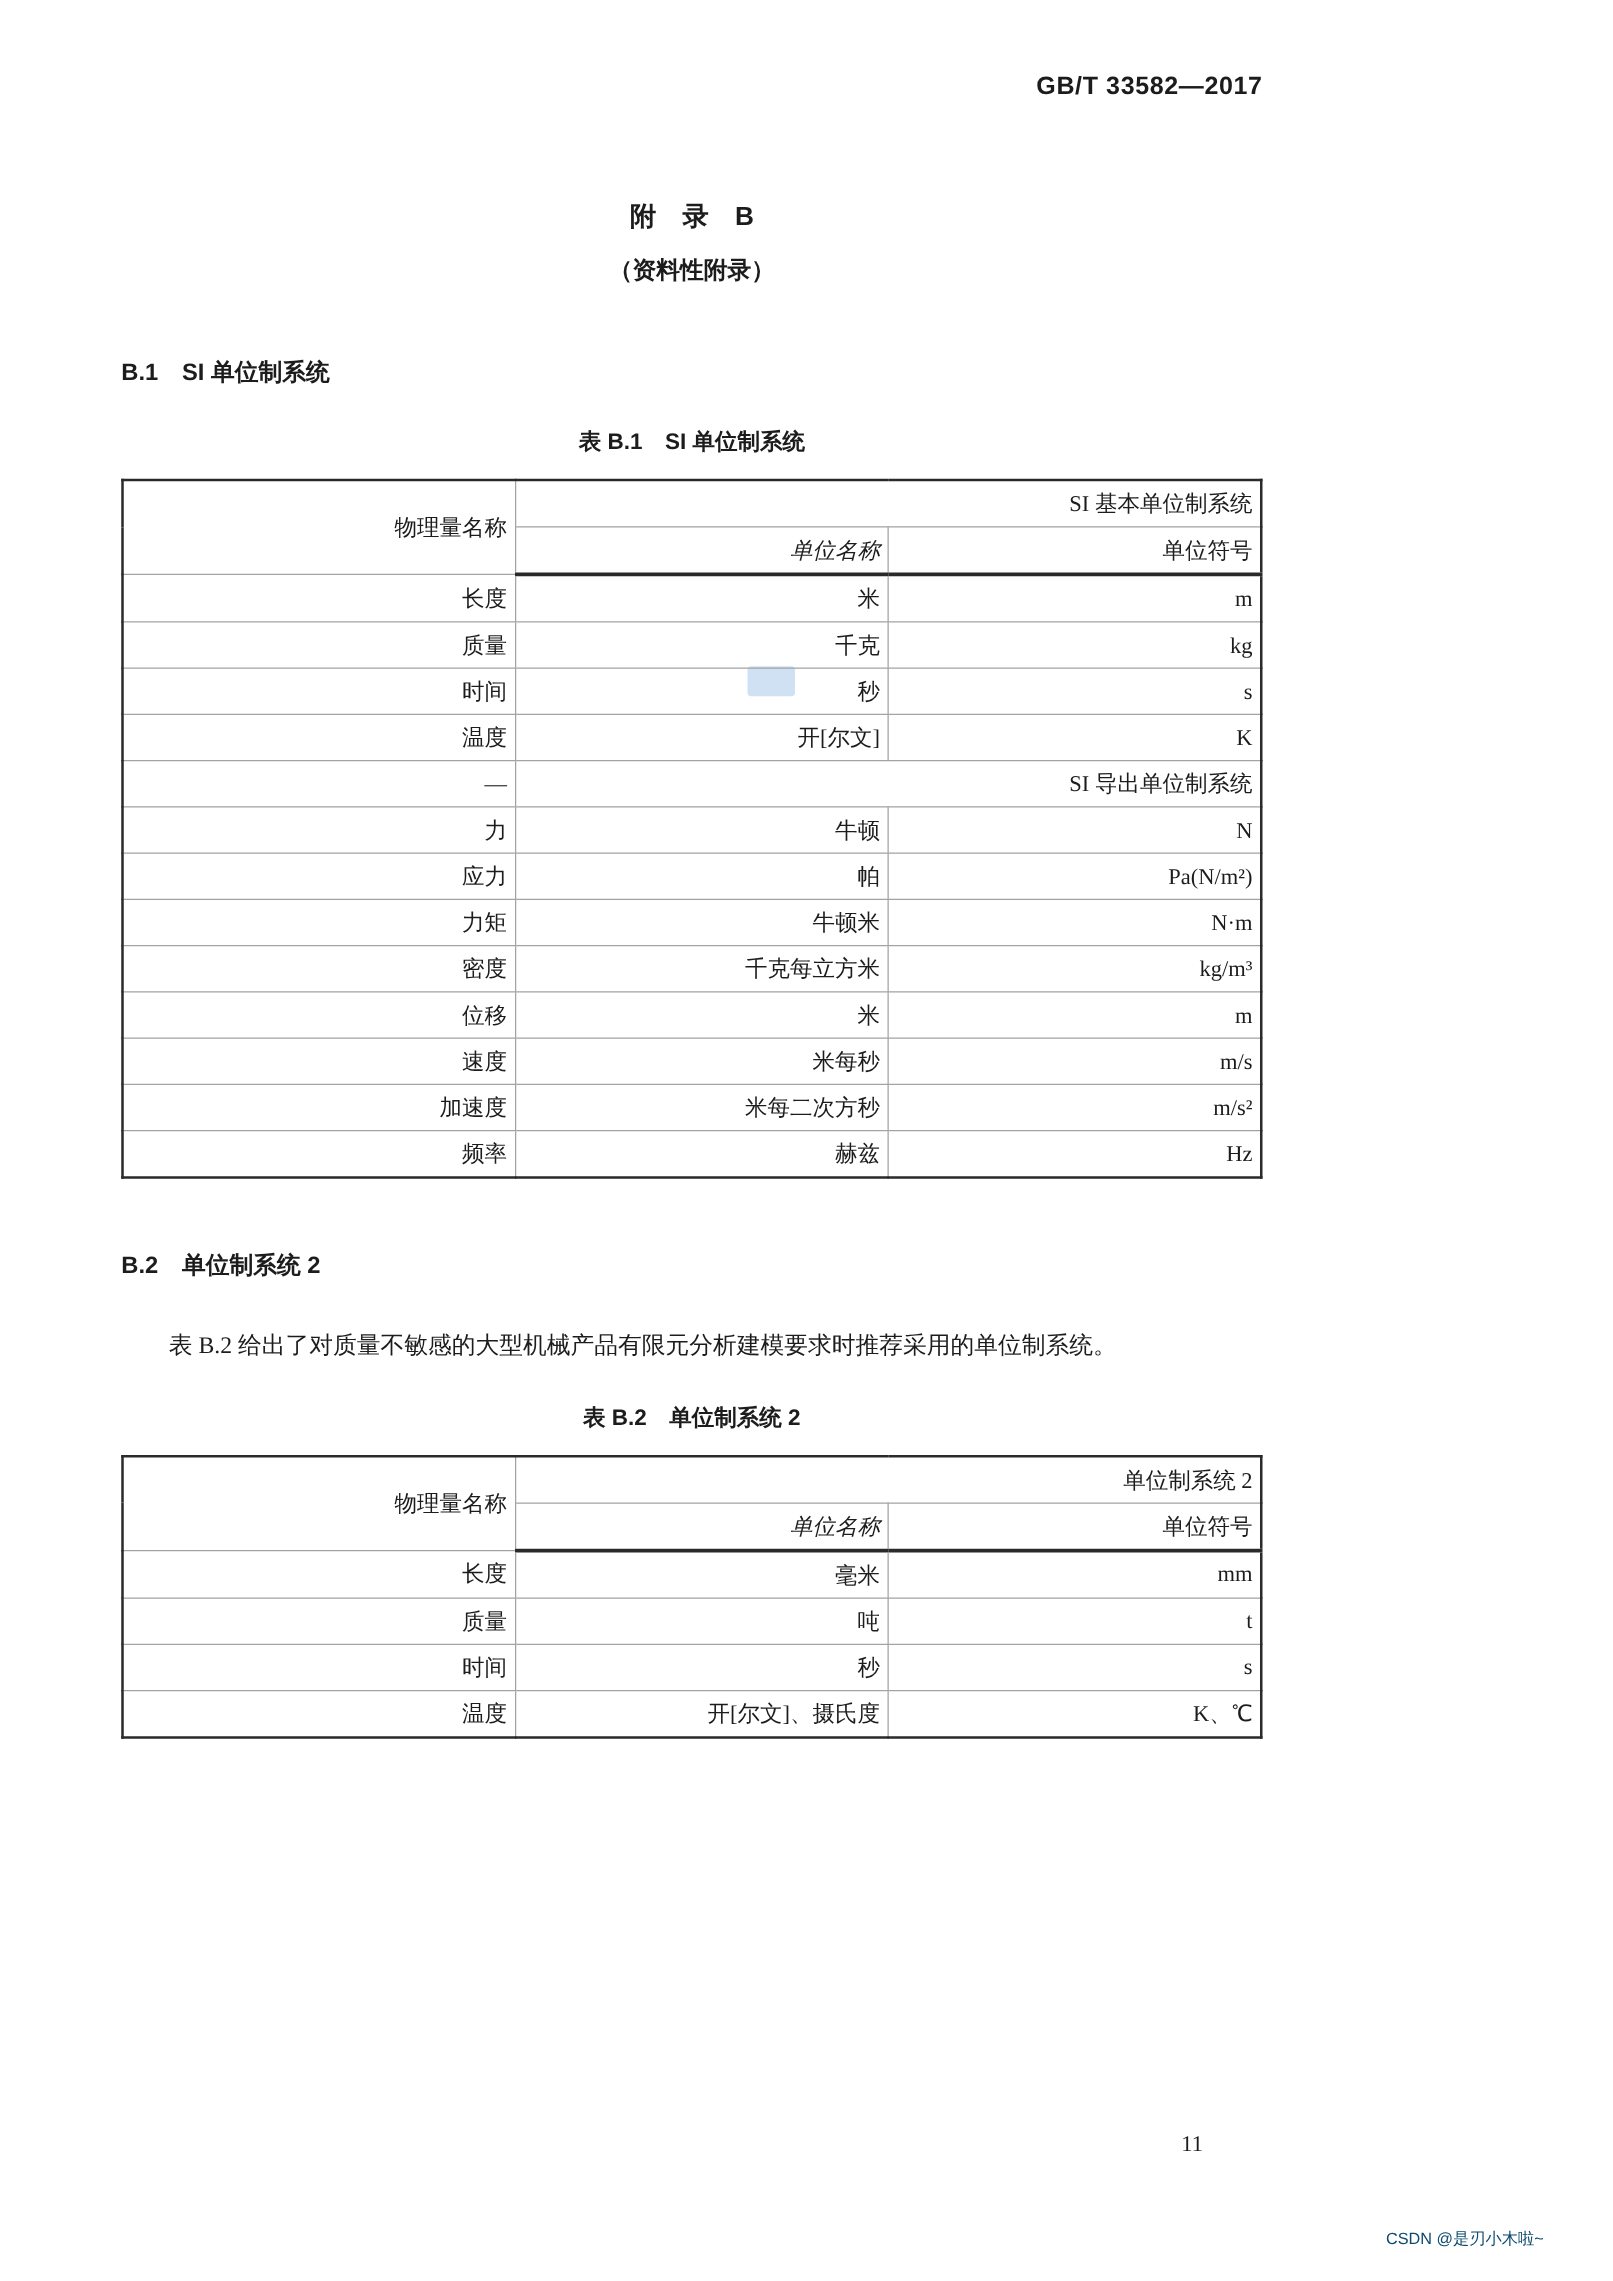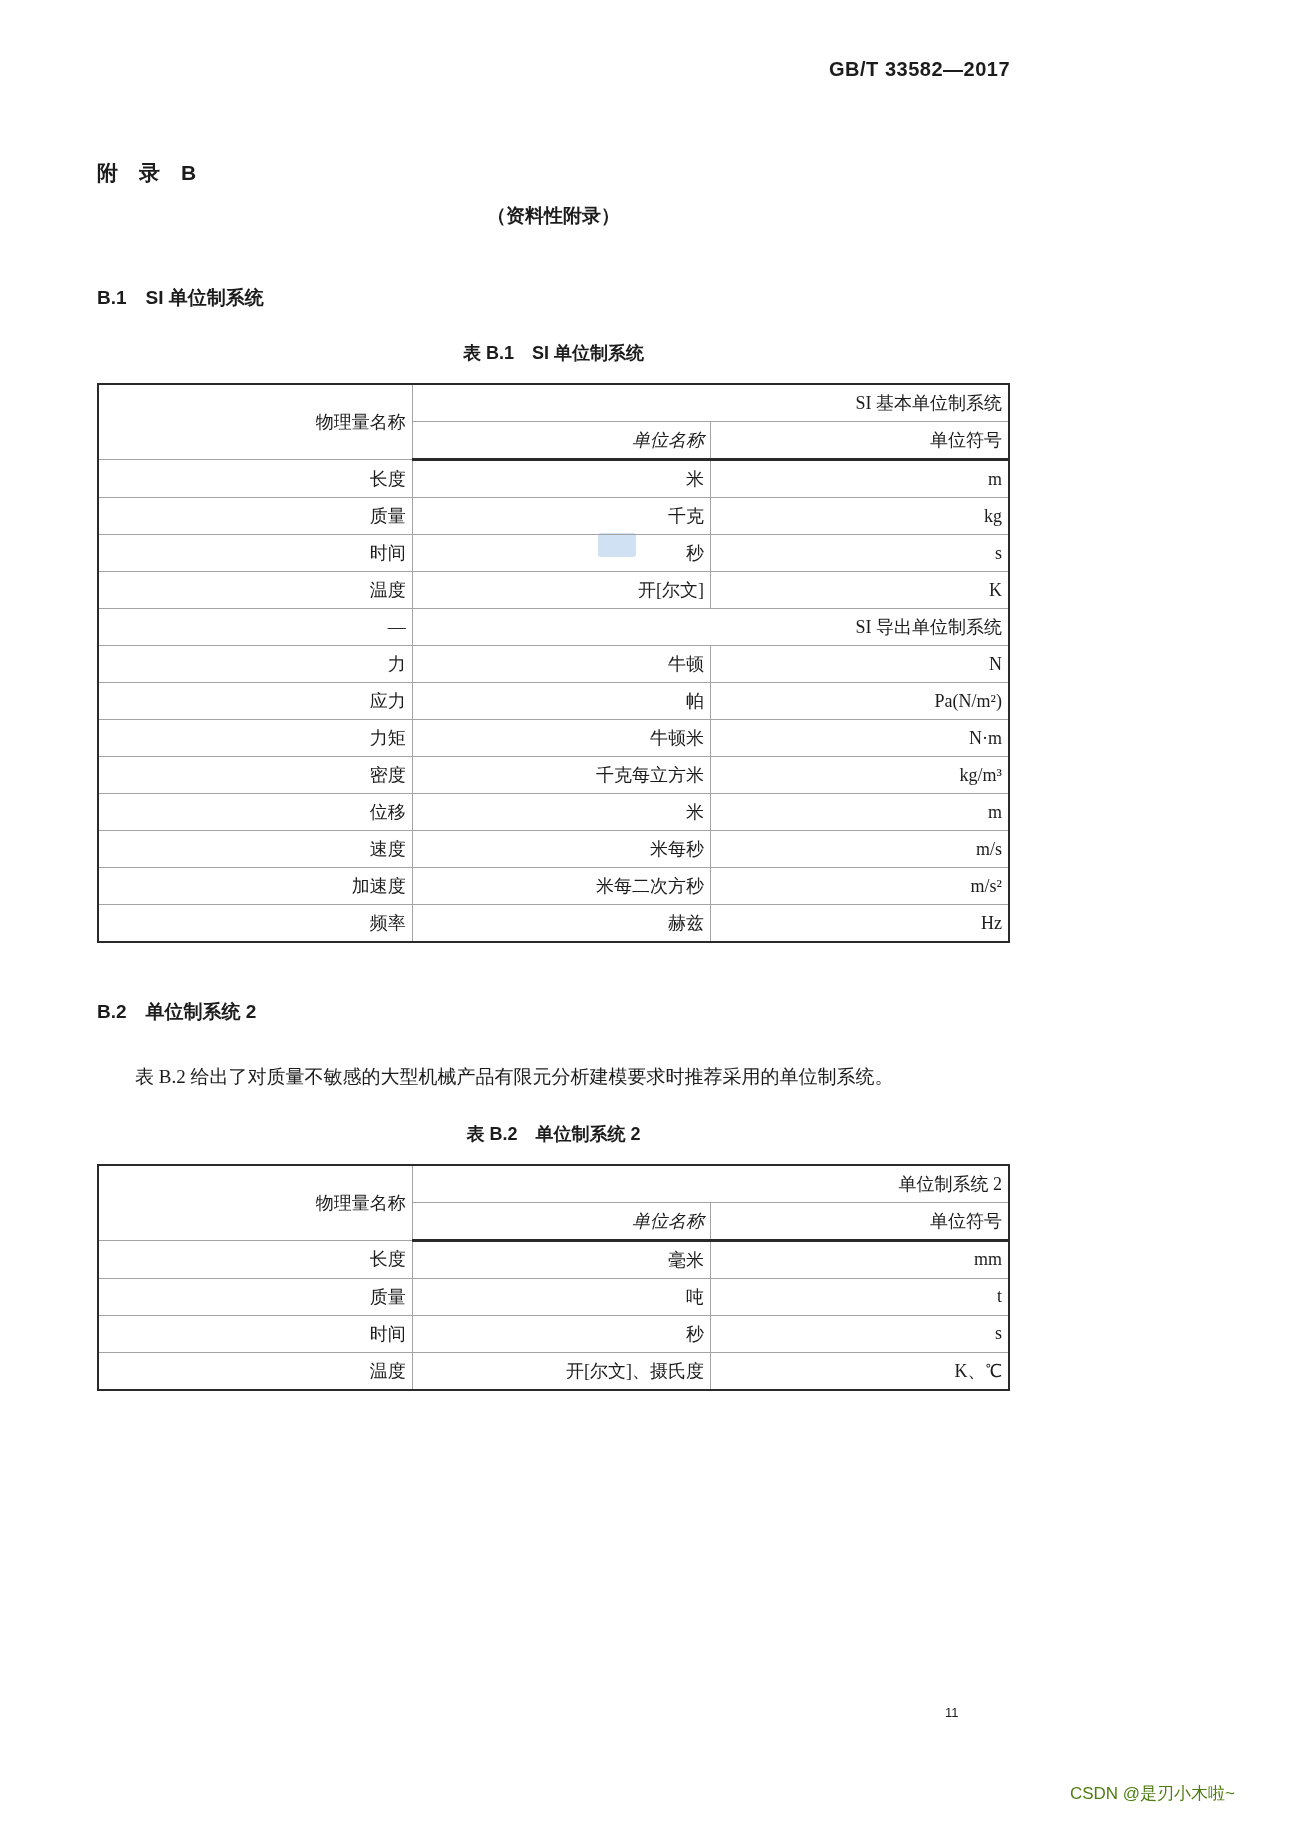--- a/index.html
+++ b/index.html
@@ -25,20 +25,21 @@
   .doc-number {
     margin-top: 58px;
     text-align: right;
     font-family: "Liberation Sans", sans-serif;
     font-weight: 700;
     font-size: 20px;
     letter-spacing: 0.5px;
   }
   .appendix-title {
     margin-top: 78px;
+    text-align: center;
     font-family: "Liberation Sans", sans-serif;
     font-weight: 700;
     font-size: 21px;
   }
   .appendix-subtitle {
     margin-top: 16px;
     text-align: center;
     font-family: "Liberation Sans", sans-serif;
     font-weight: 700;
     font-size: 19px;
@@ -91,38 +92,38 @@
   table.std-table tr.thick-bottom th {
     border-bottom: 3px solid #2a2a2a;
   }
   .w1 { width: 33%; }
   .w2 { width: 33.5%; font-style: italic; }
   .w3 { width: 33.5%; }
   .page-number {
     position: absolute;
     left: 945px;
     top: 1705px;
-    font-size: 13px;
-    font-family: Liberation Sans, sans-serif;
+    font-size: 18px;
+    font-family: Liberation Serif, serif;
   }
   .stamp {
     position: absolute;
     left: 598px;
     top: 533px;
     width: 38px;
     height: 24px;
     border-radius: 3px;
     opacity: 0.5;
   }
   .csdn-watermark {
     position: absolute;
     right: 55px;
     top: 1782px;
-    font-size: 17px;
-    color: #4d7c0f;
+    font-size: 13px;
+    color: #0c4a6e;
     font-family: "Liberation Sans", sans-serif;
   }
 </style>
 </head>
 <body>
 
 <div class="page">
   <div class="stamp" style="background: rgb(159, 195, 232);"></div>
 
   <div class="content">

